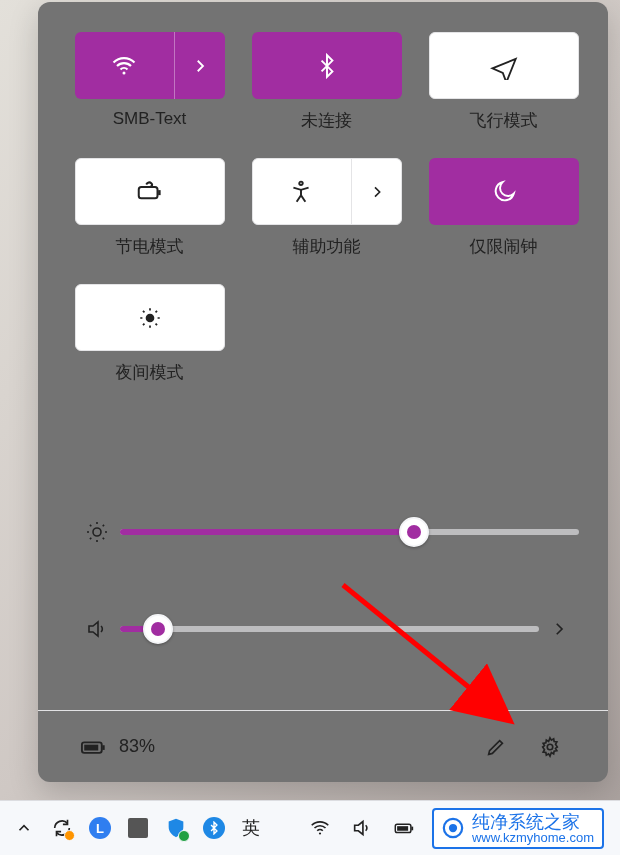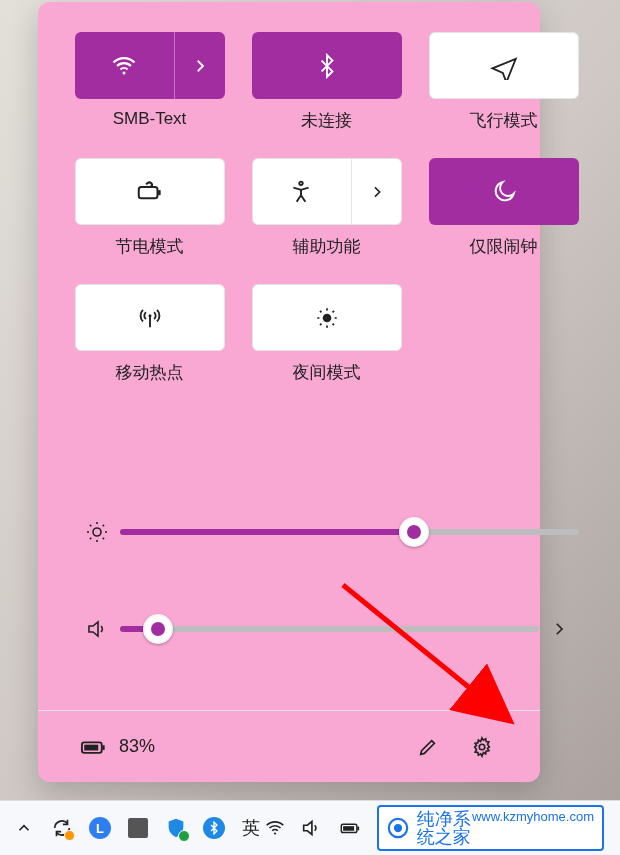--- a/index.html
+++ b/index.html
@@ -11,23 +11,23 @@
     overflow: hidden;
   }
   body {
     background: linear-gradient(130deg, #e3e0da 0%, #cfc8c4 50%, #a89f9c 100%);
     position: relative;
   }
   .panel {
     position: absolute;
     left: 38px;
     top: 2px;
-    width: 502px;
+    width: 570px;
     height: 780px;
-    background: #f9a8d4;
+    background: #737373;
     border-radius: 12px;
     box-shadow: 0 10px 30px rgba(0,0,0,.18);
   }
   .tiles {
     position: absolute;
     left: 30px;
     top: 30px;
     width: 520px;
   }
   .tile-group {
@@ -261,35 +261,20 @@
             <svg width="26" height="26" viewBox="0 0 24 24" fill="none" stroke="currentColor" stroke-width="1.8">
               <path d="M21 13.5A8.5 8.5 0 1 1 10.5 3a7 7 0 0 0 10.5 10.5z"></path>
             </svg>
           </span>
         </div>
         <div class="tile-label">仅限闹钟</div>
       </div>
     </div>
 
     <div class="tile-row">
-      <div class="tile-group">
-        <div class="tile off">
-          <span class="ico">
-            <svg width="28" height="28" viewBox="0 0 24 24" fill="none" stroke="currentColor" stroke-width="1.6">
-              <path d="M6 15a7 7 0 0 1 0-10"></path>
-                <path d="M18 5a7 7 0 0 1 0 10"></path>
-              <path d="M8.5 13a4 4 0 0 1 0-6"></path>
-                <path d="M15.5 7a4 4 0 0 1 0 6"></path>
-              <circle cx="12" cy="10" r="1.3" fill="currentColor" stroke="none"></circle>
-                <path d="M12 11v9"></path>
-            </svg>
-          </span>
-        </div>
-        <div class="tile-label">移动热点</div>
-      </div>
 
       <div class="tile-group">
         <div class="tile off">
           <span class="ico">
             <svg width="26" height="26" viewBox="0 0 24 24" fill="none" stroke="currentColor" stroke-width="1.6">
               <circle cx="12" cy="12" r="3.2" fill="currentColor"></circle>
               <path d="M12 3v2M12 19v2M3 12h2M19 12h2M5.5 5.5l1.4 1.4M17.1 17.1l1.4 1.4M5.5 18.5l1.4-1.4M17.1 6.9l1.4-1.4"></path>
             </svg>
           </span>
         </div>
@@ -446,19 +431,19 @@
       </span>
     </div>
 
     <div class="watermark">
       <span>
         <svg width="22" height="22" viewBox="0 0 24 24">
           <circle cx="12" cy="12" r="10" fill="none" stroke="#1c73e8" stroke-width="2.4"></circle>
           <circle cx="12" cy="12" r="4.5" fill="#1c73e8"></circle>
         </svg>
       </span>
-      <span style="display:flex;flex-direction:row;line-height:1">
+      <span style="display:flex;flex-direction:column;line-height:1">
         <span>纯净系统之家</span>
         <span class="sub">www.kzmyhome.com</span>
       </span>
     </div>
   </div>
 </div>
 
 </body></html>

